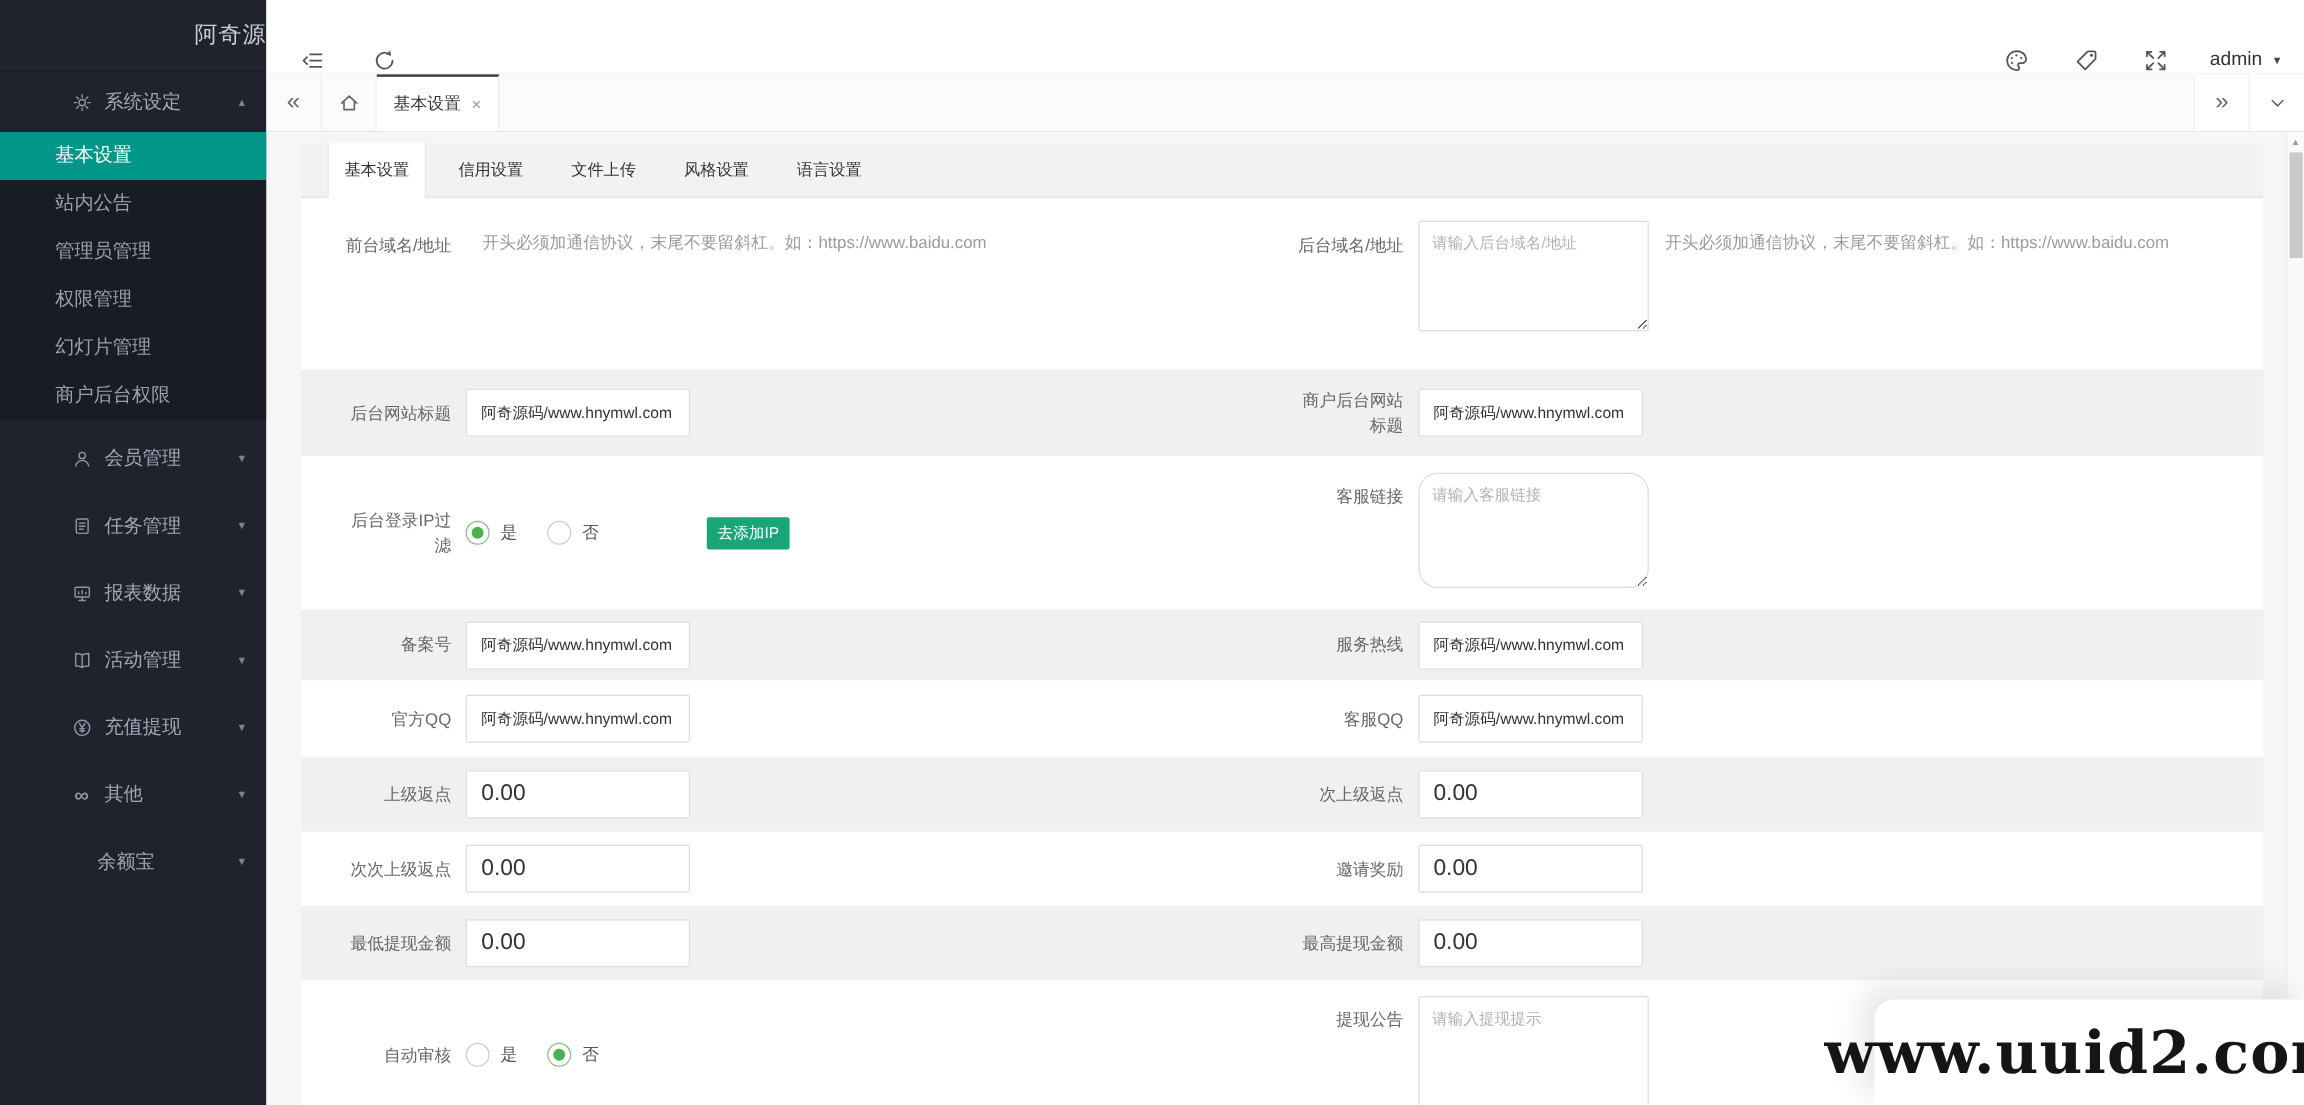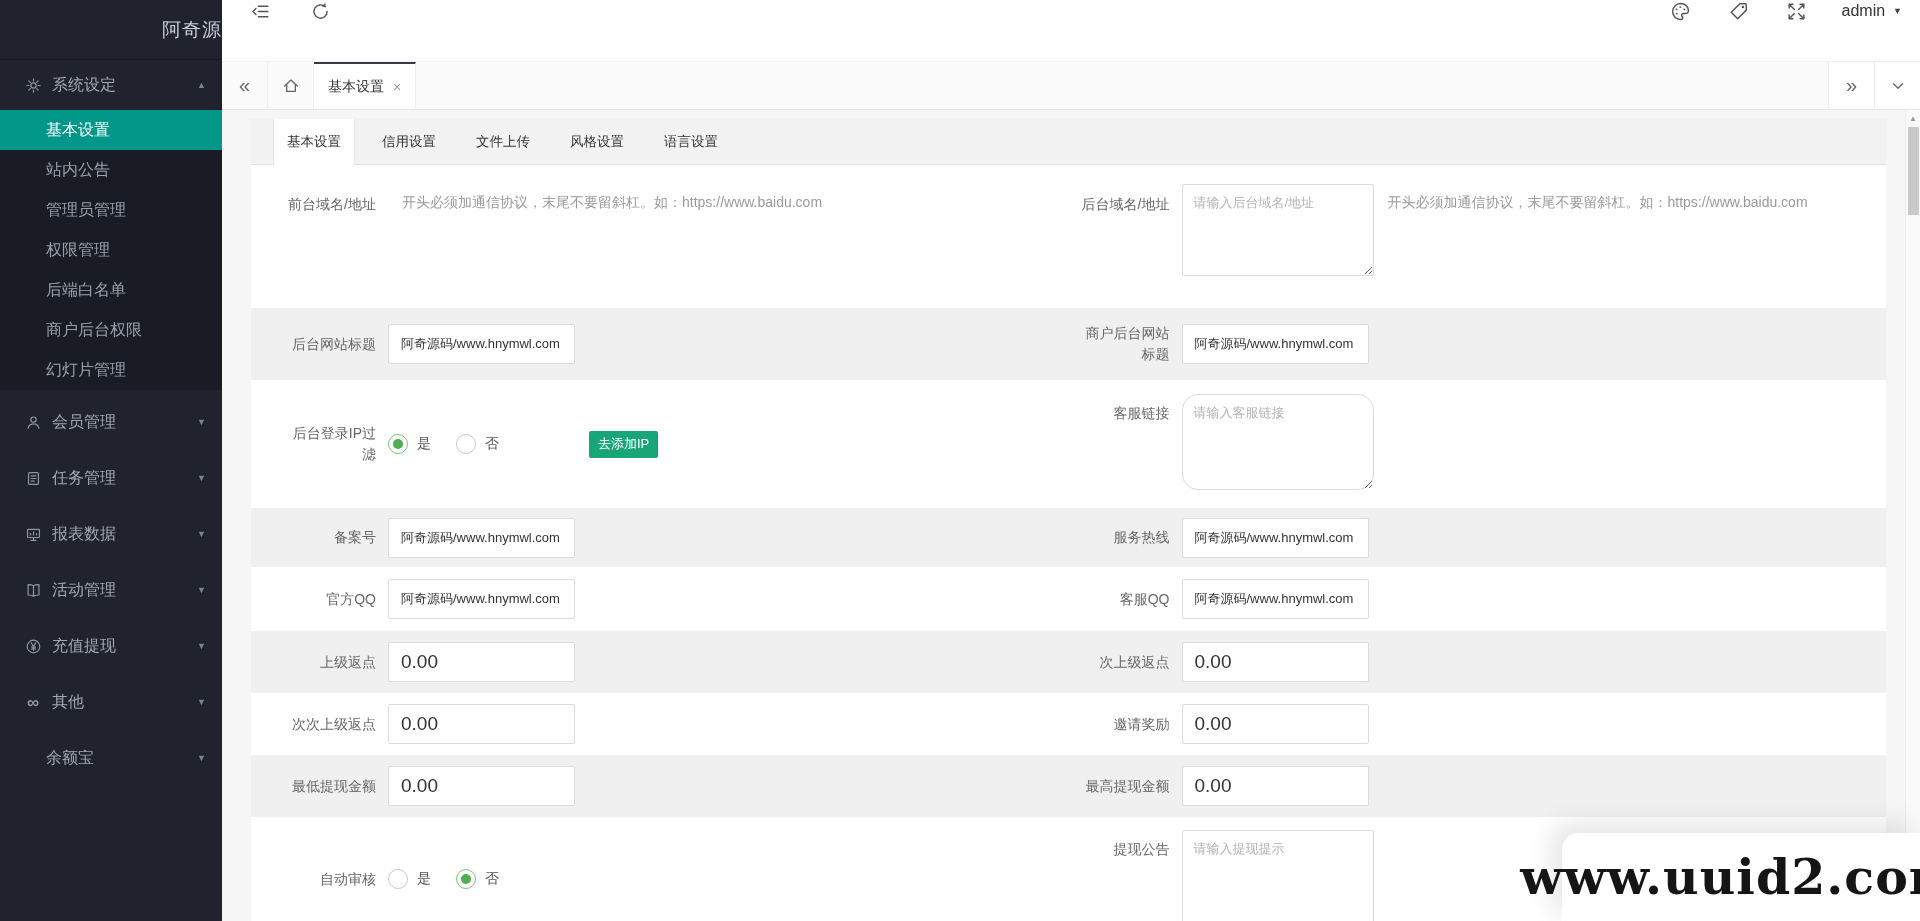--- a/index.html
+++ b/index.html
@@ -2,37 +2,37 @@
 <html><head>
 <meta charset="utf-8">
 <style>
   * { margin:0; padding:0; box-sizing:border-box; }
   html,body { width:1920px; height:921px; overflow:hidden; font-family:"Liberation Sans","DejaVu Sans",sans-serif; background:#fff; }
   .app { display:flex; width:1920px; height:921px; }
 
   
   .sidebar { width:222px; height:100%; background:#20232e; flex-shrink:0; }
   .logo { height:60px; line-height:60px; text-align:right; color:#c9cdd6; font-size:19px; letter-spacing:1px; border-bottom:1px solid #181a22; }
-  .group-header { position:relative; height:50px; display:flex; align-items:center; padding-left:24px; cursor:pointer; }
+  .group-header { position:relative; height:50px; display:flex; align-items:center; padding-left:24px; cursor:pointer;margin-left:35px; }
   .groups .group-header { height:56px; }
   .g-icon { width:18px; height:18px; margin-right:10px; display:inline-flex; align-items:center; justify-content:center; color:#8f95a2; }
   .g-icon svg { width:17px; height:17px; stroke:#8f95a2; fill:none; stroke-width:1.4; stroke-linecap:round; stroke-linejoin:round; }
   .g-label { color:#a2a7b4; font-size:16px; }
   .chev { position:absolute; right:16px; font-size:9px; color:#7c8292; }
   .submenu { background:#191c24; padding:0; }
   .subitem { height:40px; line-height:40px; padding-left:46px; color:#9ba0ae; font-size:16px; cursor:pointer; }
   .subitem.active { background:#009688; color:#fff; }
   .groups { padding-top:4px; }
   .no-icon { padding-left:46px; }
   .inf { font-size:17px; line-height:1; color:#8f95a2; font-weight:bold; }
 
   
   .main { flex:1; display:flex; flex-direction:column; min-width:0; }
 
-  .topbar { height:62px; background:#fff; border-bottom:1px solid #f0f0f0; display:flex; align-items:flex-start; justify-content:space-between; padding:0 18px 0 27px; }
+  .topbar { height:62px; background:#fff; border-bottom:1px solid #f0f0f0; display:flex; align-items:flex-end; justify-content:space-between; padding:0 18px 0 27px; }
   .tb-left, .tb-right { display:flex; align-items:center; }
   .tb-icon { width:22px; height:22px; display:inline-flex; align-items:center; justify-content:center; cursor:pointer; }
   .tb-left .tb-icon { margin-right:38px; }
   .tb-right .tb-icon { margin-left:36px; }
   .tb-icon svg { width:21px; height:21px; stroke:#555; fill:none; stroke-width:1.4; stroke-linecap:round; stroke-linejoin:round; }
   .user { display:inline-flex; align-items:center; margin-left:34px; cursor:pointer; color:#333; font-size:16px; }
   .user .caret { margin-left:8px; font-size:9px; color:#444; }
 
   .tabbar { position:relative; height:48px; background:#fbfbfb; border-bottom:1px solid #e8e8e8; display:flex; align-items:stretch; }
   .tab-btn { width:46px; display:flex; align-items:center; justify-content:center; color:#666; font-size:20px; cursor:pointer; border-right:1px solid #eee; }
@@ -115,23 +115,22 @@
             </svg>
         </span>
         <span class="g-label">系统设定</span>
         <span class="chev">▲</span>
       </div>
       <div class="submenu">
         <div class="subitem active">基本设置</div>
         <div class="subitem">站内公告</div>
         <div class="subitem">管理员管理</div>
         <div class="subitem">权限管理</div>
-        <div class="subitem">后端白名单</div>
+        <div class="subitem">幻灯片管理</div>
         <div class="subitem">商户后台权限</div>
-        <div class="subitem">幻灯片管理</div>
       </div>
     </div>
 
     <div class="groups">
       <div class="group-header">
         <span class="g-icon">
           <svg viewBox="0 0 20 20">
               <circle cx="10" cy="6.6" r="3.1"></circle>
               <path d="M3.6 16.8c.8-3.5 3.4-5.2 6.4-5.2s5.6 1.7 6.4 5.2"></path>
             </svg>

